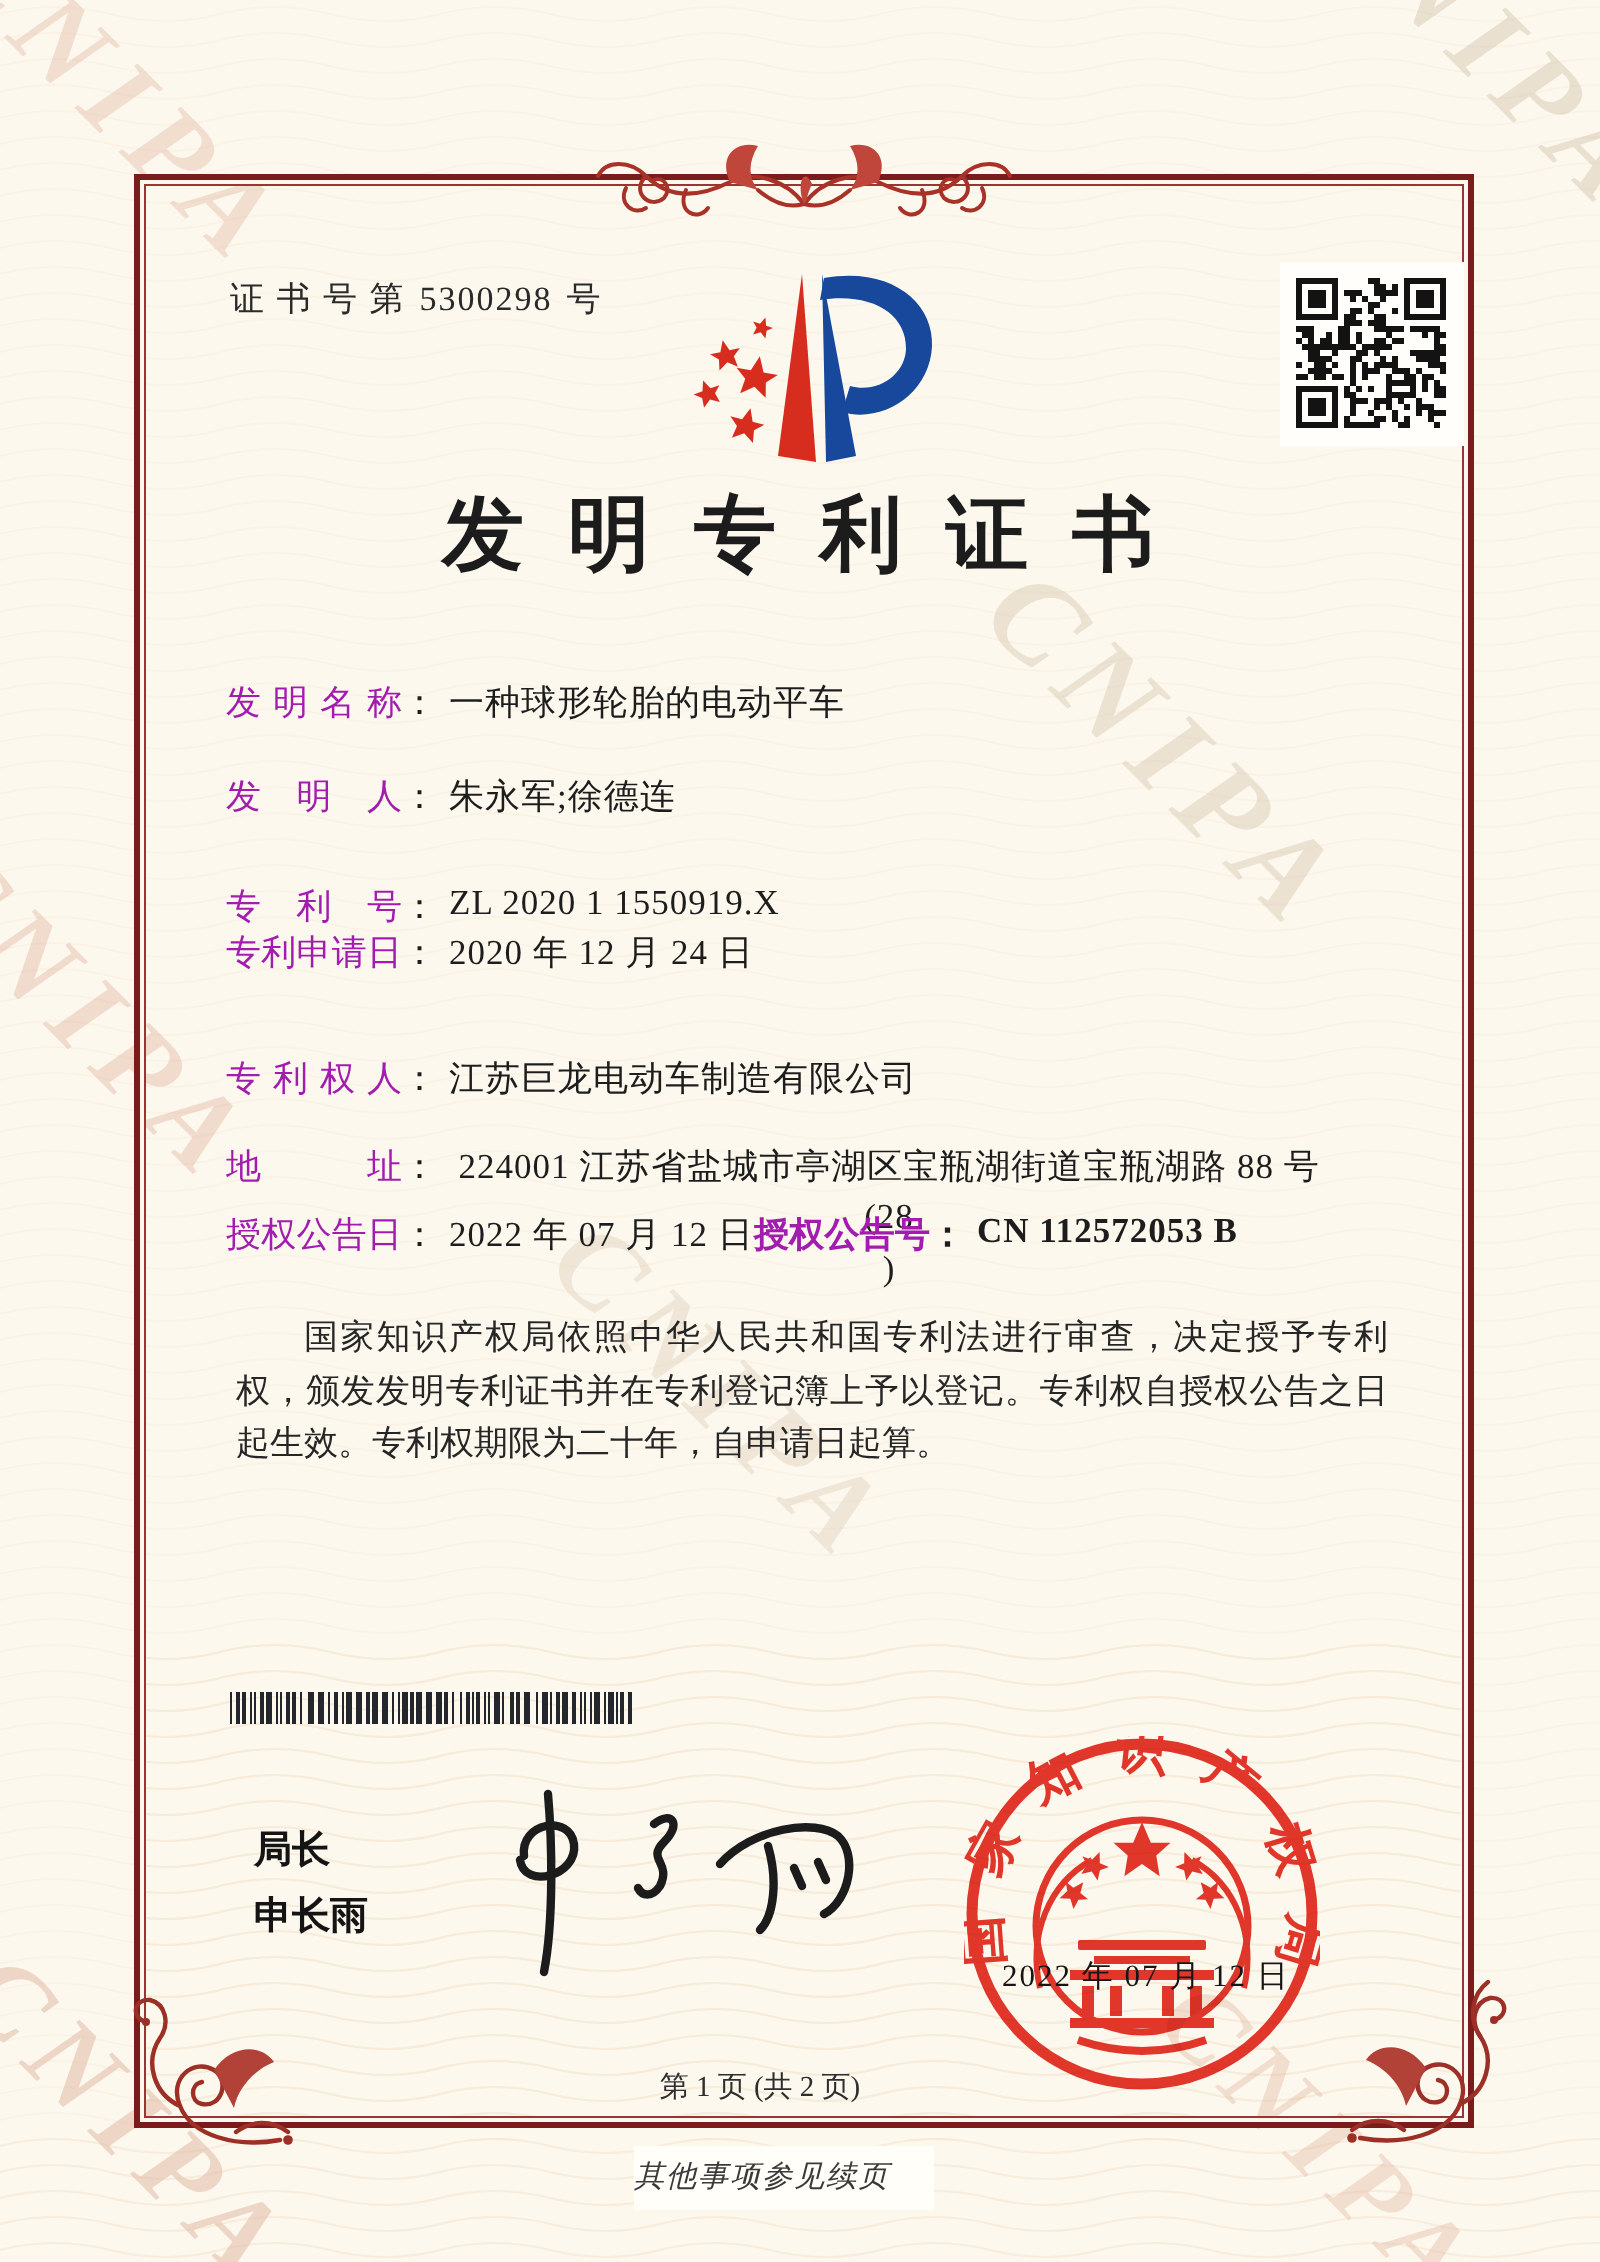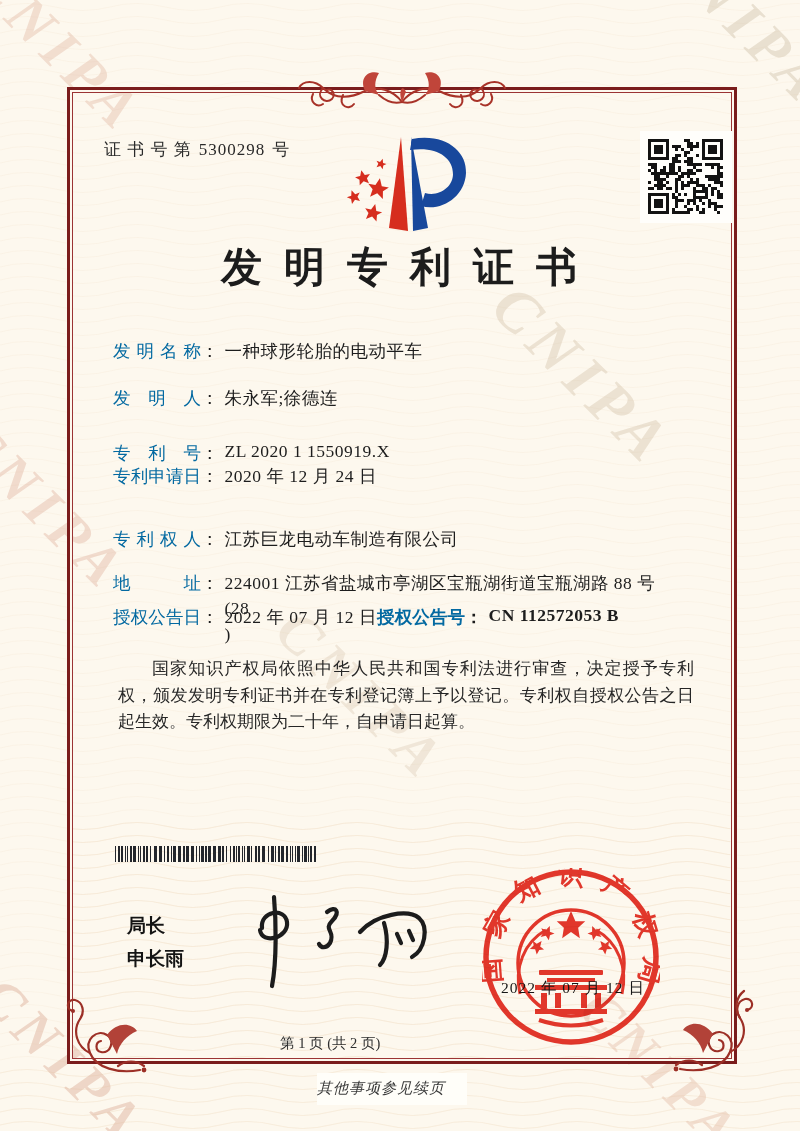--- a/index.html
+++ b/index.html
@@ -13,56 +13,56 @@
   
   .wm{position:absolute;z-index:1;font-family:"Liberation Serif","DejaVu Serif",serif;
       font-style:italic;font-weight:bold;letter-spacing:8px;transform:rotate(45deg);
       pointer-events:none;user-select:none;}
 
   
   .frame{position:absolute;left:67px;top:87px;width:664px;height:971px;z-index:2;
          border:3px solid #7a1c1c;
          box-shadow:inset 0 0 0 2px #fdf8ee, inset 0 0 0 3px #9b3434;}
 
-  .cert-no{left:104px;top:138px;font-size:17px;color:#2a2a2a;z-index:3;letter-spacing:1px;}
+  .cert-no{left:115px;top:138px;font-size:17px;color:#2a2a2a;z-index:3;letter-spacing:1px;}
   .cert-no .sp{margin-right:7px;}
 
   .logo{left:332px;top:131px;z-index:3;}
   .qr-patch{left:640px;top:131px;width:92px;height:92px;background:#fffefb;z-index:3;}
   .qr{left:8px;top:8px;position:absolute;}
 
   .title{left:67px;top:240px;width:664px;text-align:center;font-size:41px;font-weight:bold;
          color:#1c1c1c;letter-spacing:22px;padding-left:22px;box-sizing:border-box;z-index:3;}
 
   .fields{left:113px;top:333px;width:560px;z-index:3;font-size:17.5px;color:#1d1d1d;}
   .frow{position:absolute;left:0;white-space:nowrap;}
   .flabel{display:inline-block;width:88px;text-align:justify;text-align-last:justify;
-          vertical-align:top;color:#0369a1;}
+          vertical-align:top;color:#a21caf;}
   .fcolon{display:inline-block;margin-right:6px;vertical-align:top;}
-  .fvalue{display:inline-block;vertical-align:top;letter-spacing:.5px;}
+  .fvalue{display:inline-block;vertical-align:top;letter-spacing:.5px;text-align:center;}
   .addr-val{white-space:normal;width:440px;line-height:1.45;}
 
   .grant2{position:absolute;left:264px;top:0;white-space:nowrap;font-weight:bold;}
 
   .paras{left:118px;top:656px;width:576px;z-index:3;font-size:17px;line-height:1.56;
          color:#262626;text-align:justify;}
   .paras p{margin:0;text-indent:2em;}
 
   .barcode{left:115px;top:846px;z-index:3;}
 
   .director{left:115px;top:916px;z-index:3;font-family:"Liberation Sans","DejaVu Sans",sans-serif;
             font-size:19px;font-weight:600;color:#141414;line-height:1.0;margin-left:12px;}
   .director .row2{margin-top:14px;}
   .signature{left:232px;top:890px;z-index:4;}
 
   .seal{left:482px;top:868px;z-index:5;mix-blend-mode:multiply;}
   .seal-date{left:501px;top:978px;width:140px;z-index:6;font-size:15.5px;color:#161616;
              letter-spacing:1px;white-space:nowrap;}
 
-  .page-info{left:280px;top:1034px;width:200px;text-align:left;z-index:3;
+  .page-info{left:280px;top:1034px;width:200px;text-align:center;z-index:3;
              font-size:14.5px;color:#2e2e2e;}
 
   .cont-patch{left:317px;top:1073px;width:150px;height:32px;background:#fffef9;z-index:3;}
   .cont-text{left:317px;top:1079px;width:150px;text-align:left;z-index:4;
              font-size:15px;font-style:italic;color:#3a3a3a;letter-spacing:1px;}
 
   .orn{z-index:3;pointer-events:none;}
 </style>
 </head>
 <body>

